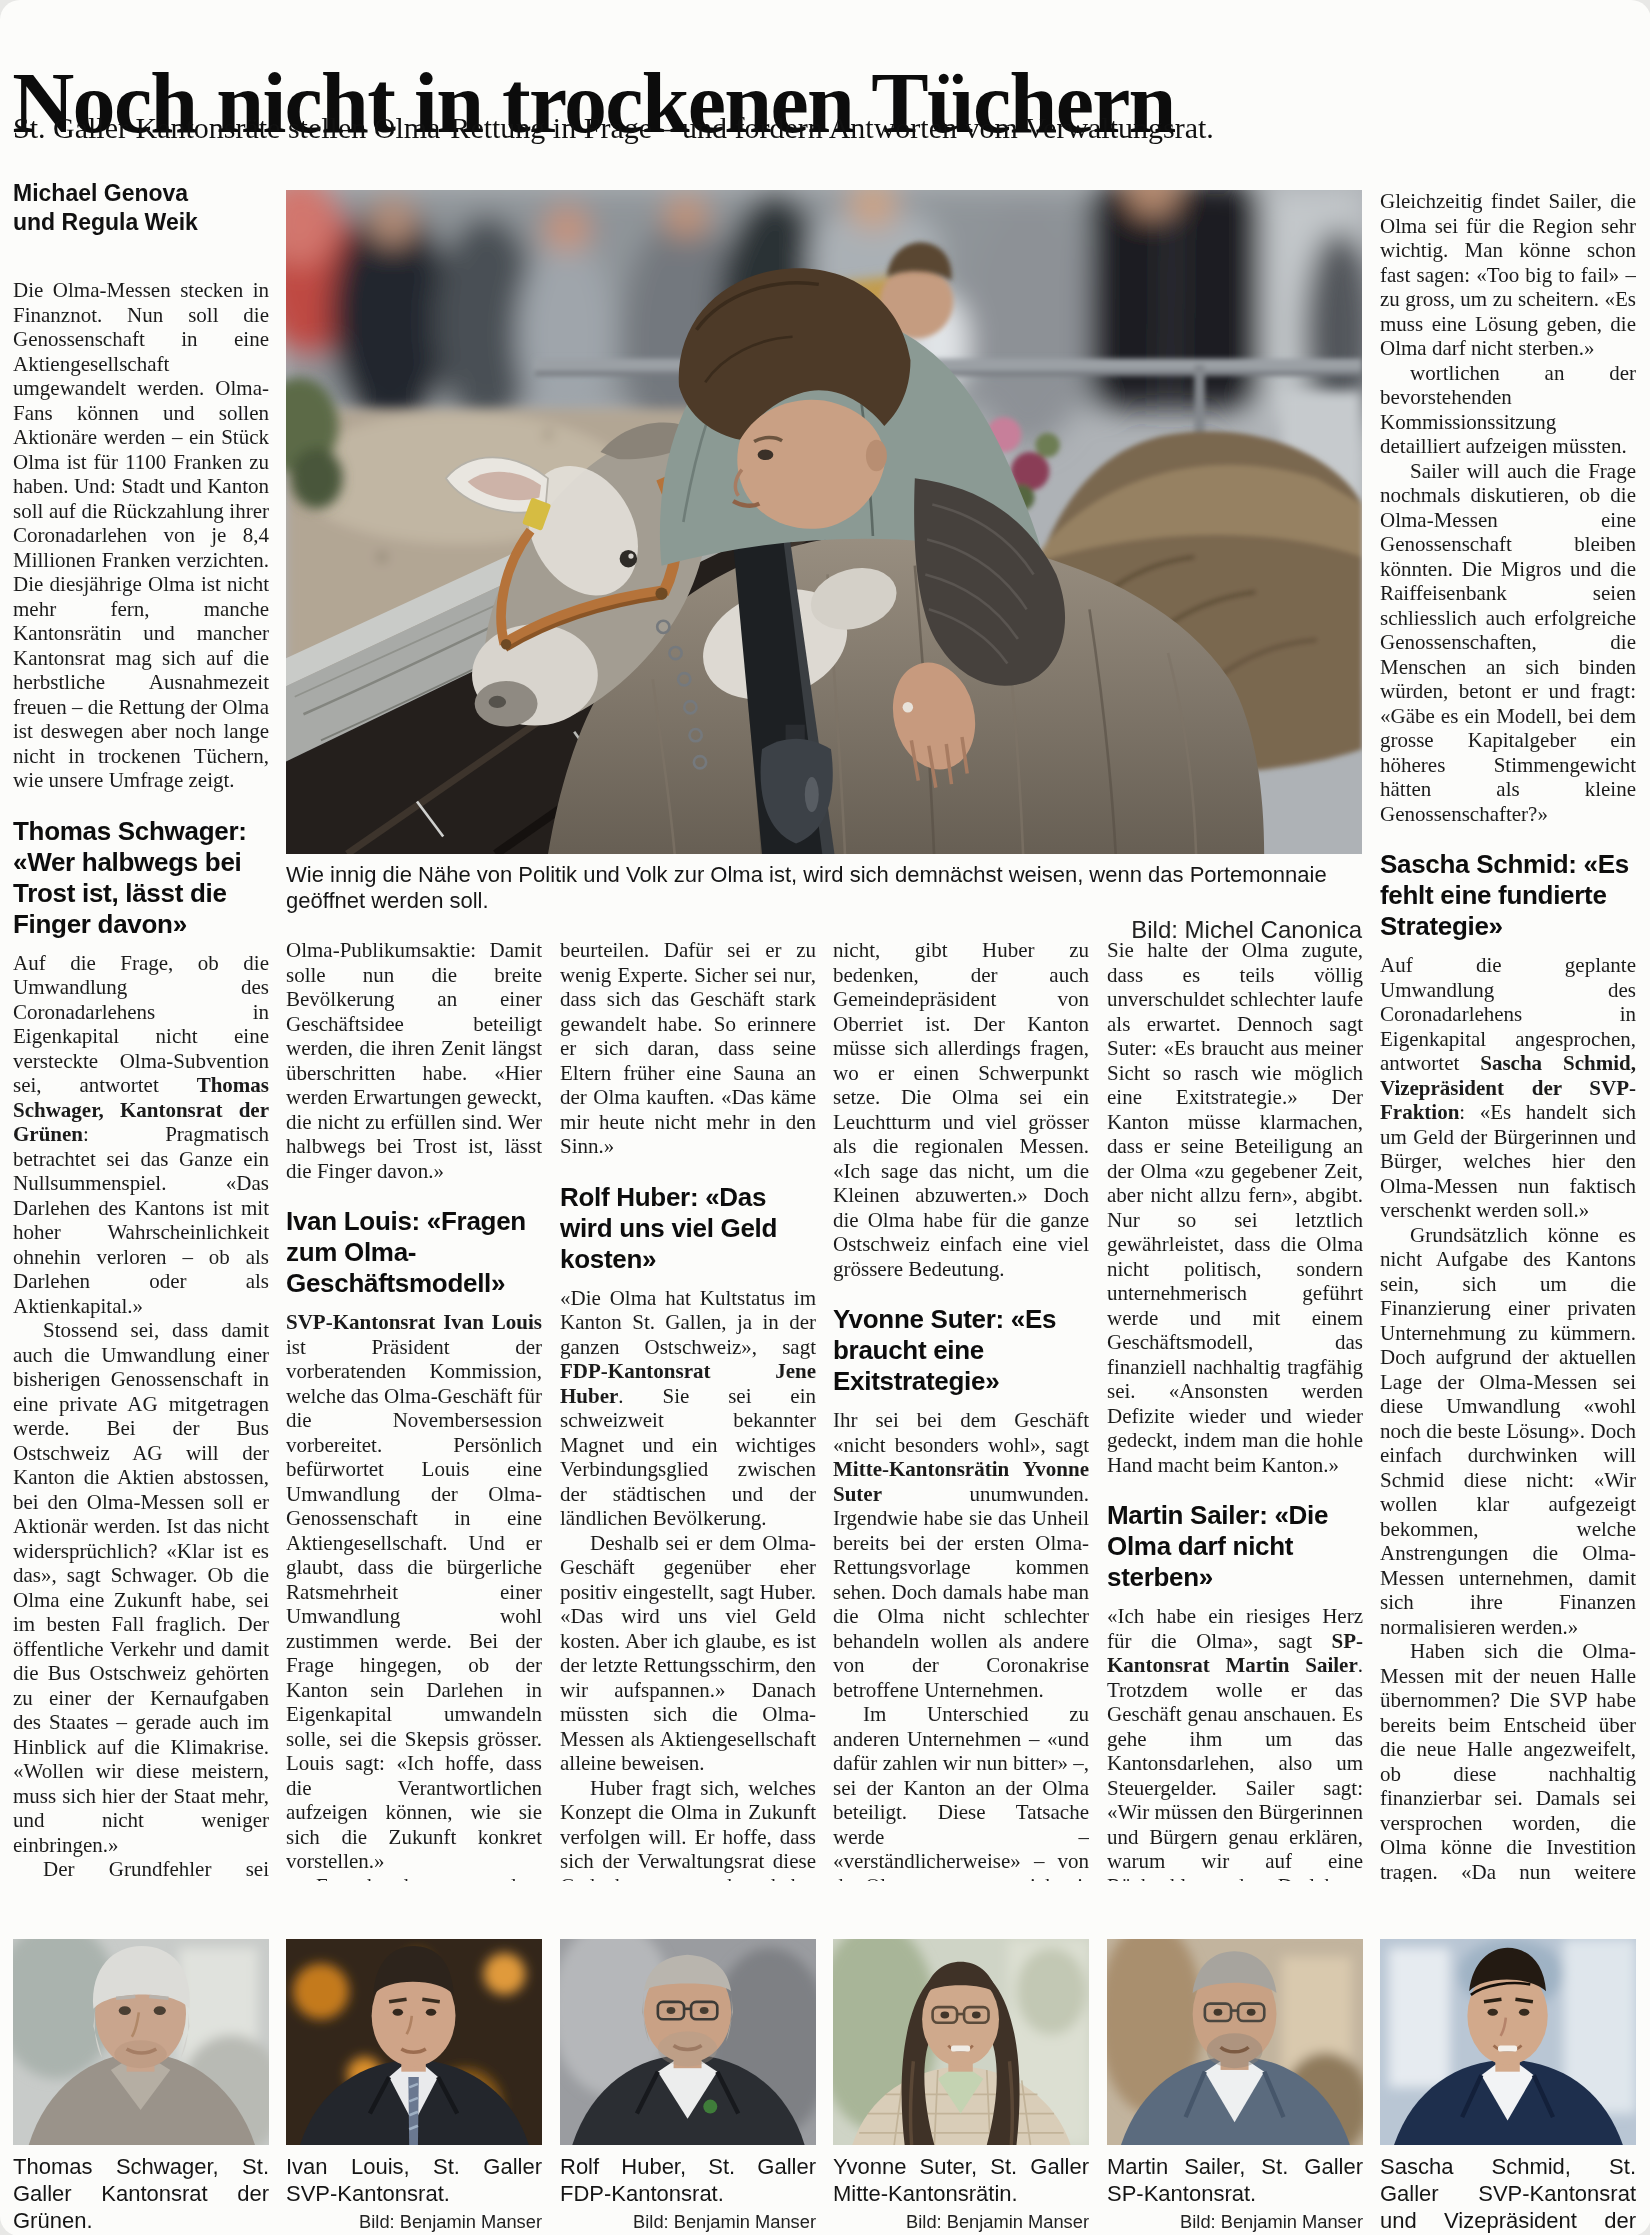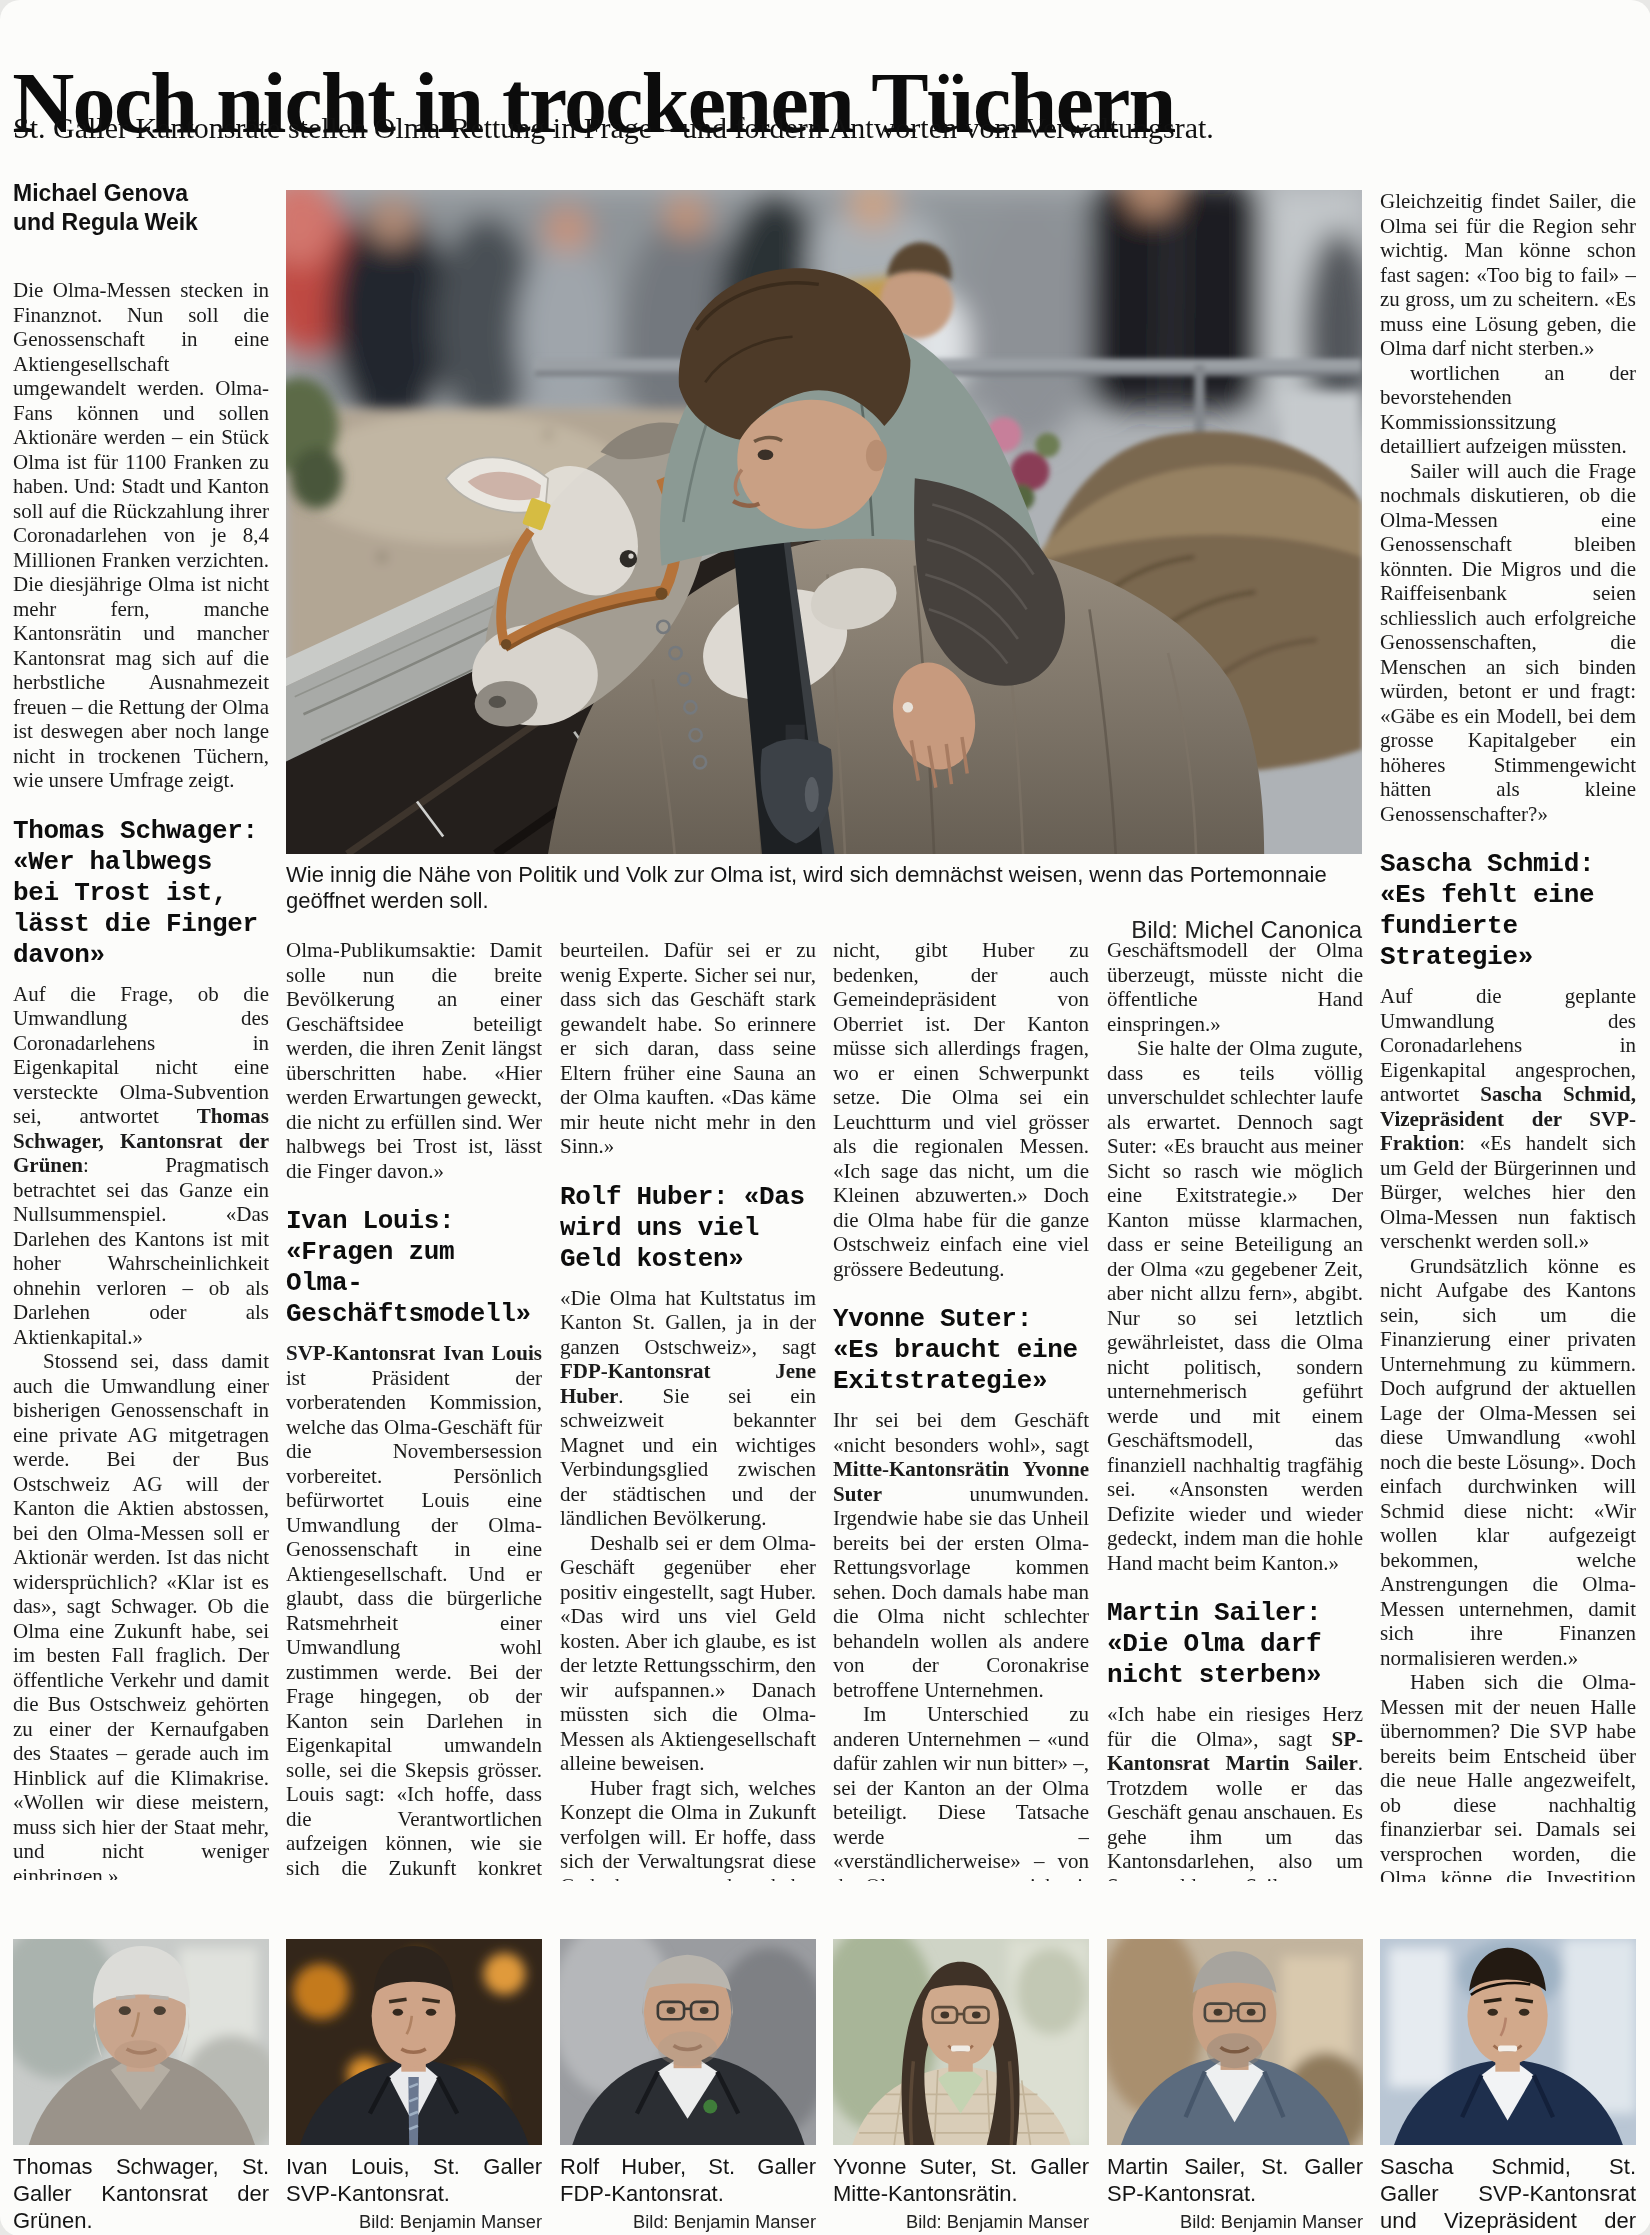--- a/index.html
+++ b/index.html
@@ -15,21 +15,21 @@
   .col-1{left:286px;top:938px;height:943px;}
   .col-2{left:560px;top:938px;height:943px;}
   .col-3{left:833px;top:938px;height:943px;}
   .col-4{left:1107px;top:938px;height:943px;}
   .col-5{left:1380px;top:189px;height:1693px;}
   .byline{font-family:"Liberation Sans",sans-serif;font-weight:700;font-size:23px;
         line-height:29px;margin-bottom:41px;color:#111;}
   .colbody p{margin:0;font-size:21px;line-height:24.5px;text-align:justify;hyphens:auto;}
   .colbody p + p{text-indent:30px;}
   .colbody h3 + p{text-indent:0;}
-  .colbody h3{font-family:Liberation Mono, monospace;font-weight:700;font-size:26px;
+  .colbody h3{font-family:Liberation Sans, sans-serif;font-weight:700;font-size:26px;
         line-height:31px;letter-spacing:-0.3px;margin:23px 0 11.4px 0;color:#0d0d0d;}
   .colbody b{font-weight:700;}
   .mainfig{position:absolute;left:286px;top:190px;width:1076px;margin:0;}
   .mainphoto{width:1076px;height:664px;overflow:hidden;background:#aeb2b6;}
   .mainphoto svg{display:block;}
   .maincap{font-family:"Liberation Sans",sans-serif;font-size:22px;line-height:26px;
         color:#161616;margin-top:7.9px;}
   .maincredit{display:block;font-family:"Liberation Sans",sans-serif;font-size:24px;
         color:#222;text-align:right;margin-top:3.5px;}
   .portrait{position:absolute;top:1939px;width:256px;margin:0;}
@@ -82,21 +82,20 @@
   <div class="col col-3">
       <div class="colbody">
         <p>nicht, gibt Huber zu bedenken, der auch Gemeindepräsident von Oberriet ist. Der Kanton müsse sich allerdings fragen, wo er einen Schwerpunkt setze. Die Olma sei ein Leuchtturm und viel grösser als die regionalen Messen. «Ich sage das nicht, um die Kleinen abzuwerten.» Doch die Olma habe für die ganze Ostschweiz einfach eine viel grössere Bedeutung.</p>
         <h3>Yvonne Suter: «Es braucht eine Exitstrategie»</h3>
         <p>Ihr sei bei dem Geschäft «nicht besonders wohl», sagt <b>Mitte-Kantonsrätin Yvonne Suter</b> unumwunden. Irgendwie habe sie das Unheil bereits bei der ersten Olma-Rettungsvorlage kommen sehen. Doch damals habe man die Olma nicht schlechter behandeln wollen als andere von der Coronakrise betroffene Unternehmen.</p>
         <p>Im Unterschied zu anderen Unternehmen – «und dafür zahlen wir nun bitter» –, sei der Kanton an der Olma beteiligt. Diese Tatsache werde – «verständlicherweise» – von der Olma genutzt, um sich mit öffentlichen Geldern zu refinanzieren. Andere Unternehmen hätten diese Möglichkeit nicht. Sie müssten ein Geschäftsmodell vorweisen, das Banken und Private überzeugt, ihr Geld zu investieren. «Hier hat die Olma offensichtlich ein Problem, denn wären Banken und Private vom</p>
       </div>
     </div>
   <div class="col col-4">
       <div class="colbody">
-        <p>Geschäftsmodell der Olma überzeugt, müsste nicht die öffentliche Hand einspringen.»</p>
         <p>Sie halte der Olma zugute, dass es teils völlig unverschuldet schlechter laufe als erwartet. Dennoch sagt Suter: «Es braucht aus meiner Sicht so rasch wie möglich eine Exitstrategie.» Der Kanton müsse klarmachen, dass er seine Beteiligung an der Olma «zu gegebener Zeit, aber nicht allzu fern», abgibt. Nur so sei letztlich gewährleistet, dass die Olma nicht politisch, sondern unternehmerisch geführt werde und mit einem Geschäftsmodell, das finanziell nachhaltig tragfähig sei. «Ansonsten werden Defizite wieder und wieder gedeckt, indem man die hohle Hand macht beim Kanton.»</p>
         <h3>Martin Sailer: «Die Olma darf nicht sterben»</h3>
         <p>«Ich habe ein riesiges Herz für die Olma», sagt <b>SP-Kantonsrat Martin Sailer</b>. Trotzdem wolle er das Geschäft genau anschauen. Es gehe ihm um das Kantonsdarlehen, also um Steuergelder. Sailer sagt: «Wir müssen den Bürgerinnen und Bürgern genau erklären, warum wir auf eine Rückzahlung des Darlehens verzichten.» Denn noch vor zwei Jahren habe es geheissen, der Kredit werde ab 2031 zurückbezahlt. Nun sei klar: «Das Geld kommt nie mehr zurück.» Das werfe schon Fragen auf, welche die Olma-Verant-</p>
       </div>
     </div>
   <div class="col col-5">
       <div class="colbody">
         <p>Gleichzeitig findet Sailer, die Olma sei für die Region sehr wichtig. Man könne schon fast sagen: «Too big to fail» – zu gross, um zu scheitern. «Es muss eine Lösung geben, die Olma darf nicht sterben.»</p>
         <p>wortlichen an der bevorstehenden Kommissionssitzung detailliert aufzeigen müssten.</p>
         <p>Sailer will auch die Frage nochmals diskutieren, ob die Olma-Messen eine Genossenschaft bleiben könnten. Die Migros und die Raiffeisenbank seien schliesslich auch erfolgreiche Genossenschaften, die Menschen an sich binden würden, betont er und fragt: «Gäbe es ein Modell, bei dem grosse Kapitalgeber ein höheres Stimmengewicht hätten als kleine Genossenschafter?»</p>

